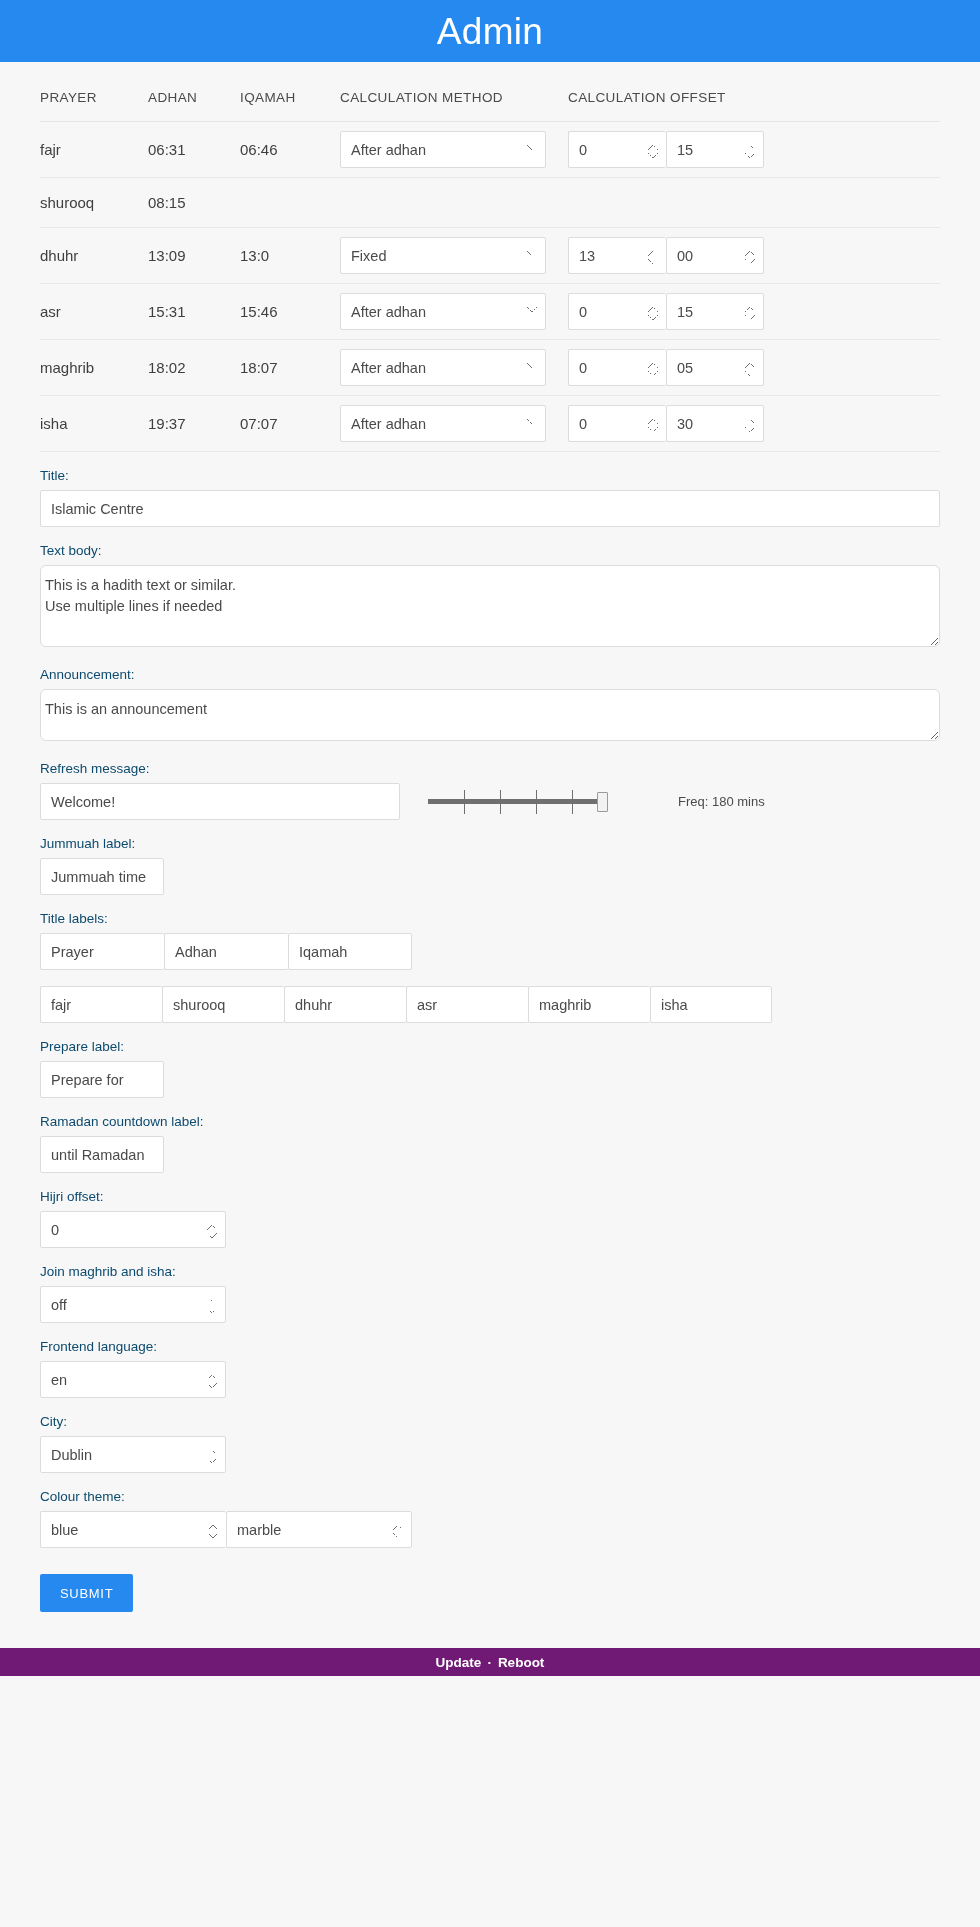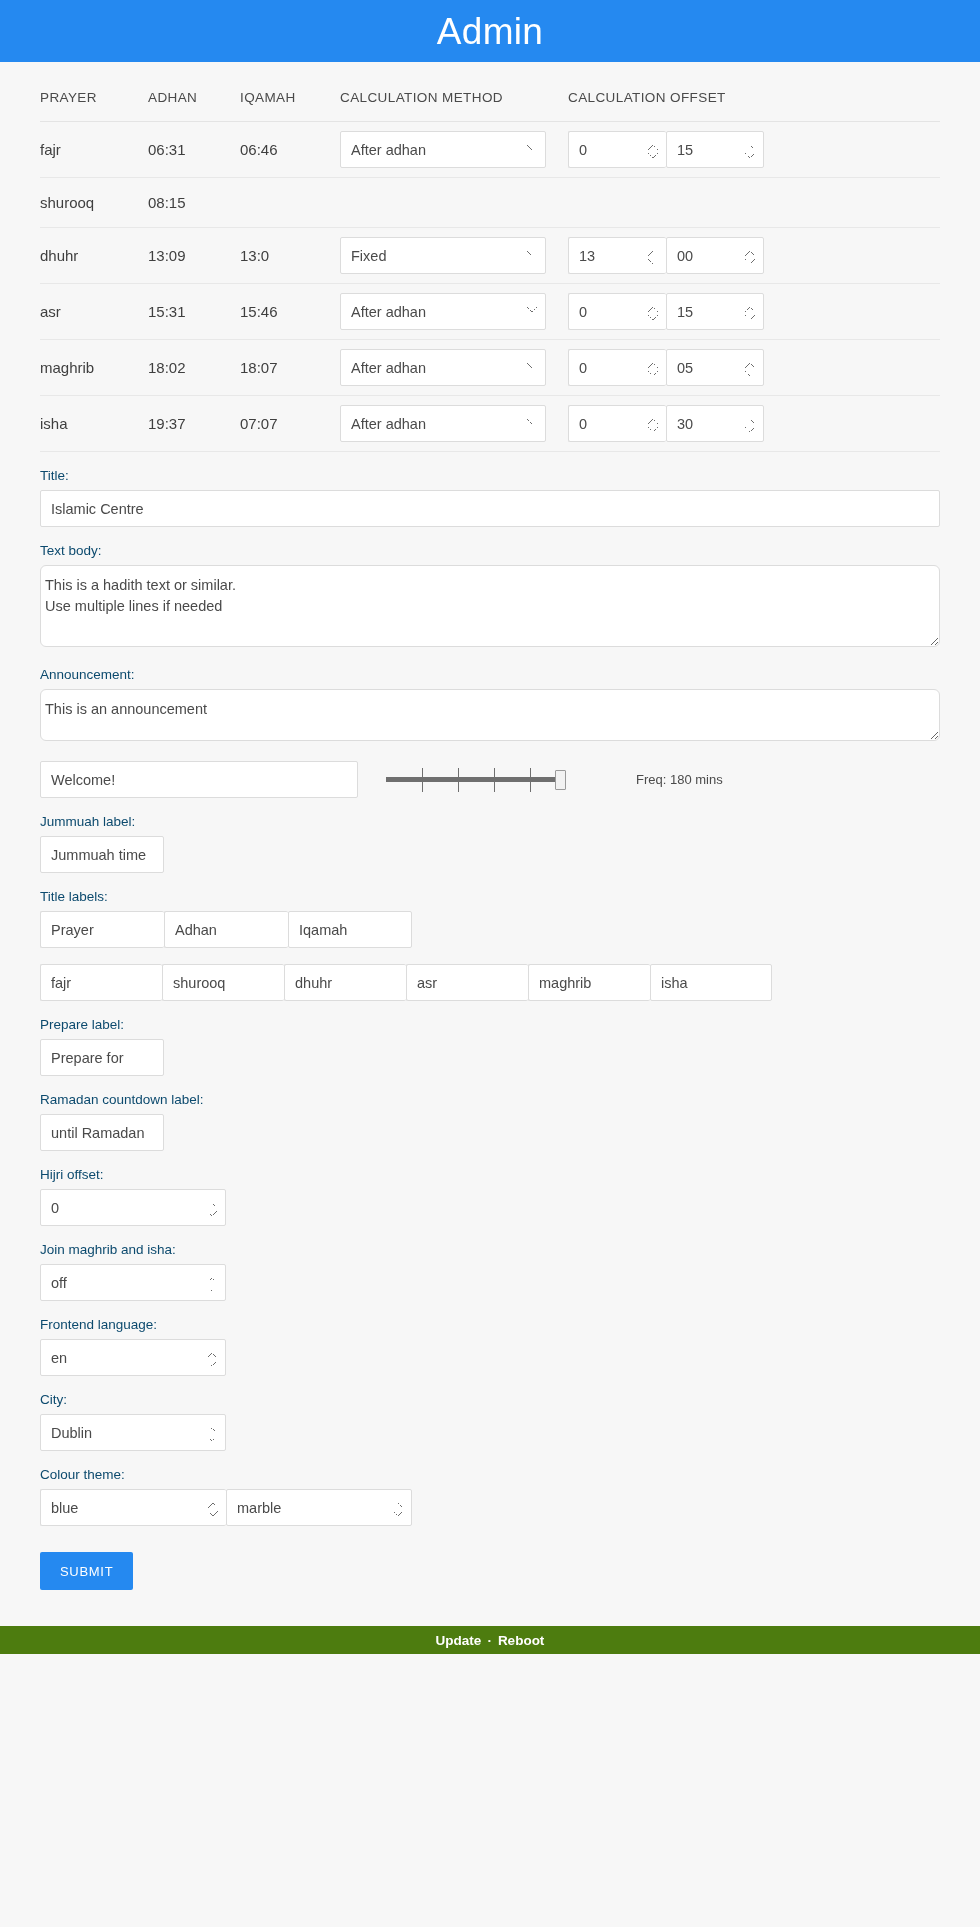--- a/index.html
+++ b/index.html
@@ -137,21 +137,21 @@
     line-height: 1.45;
   }
   textarea.ta-body { height: 82px; }
   textarea.ta-ann  { height: 52px; }
 
   
   .refresh-row {
     display: flex;
     align-items: center;
   }
-  .refresh-input { width: 318px; }
+  .refresh-input { width: 360px; }
   .slider-wrap {
     margin-left: 28px;
     display: flex;
     align-items: center;
   }
   input[type=range].freq-slider {
     -webkit-appearance: none;
     appearance: none;
     width: 180px;
     background: transparent;
@@ -227,21 +227,21 @@
     font-family: "Liberation Sans", sans-serif;
     font-size: 13px;
     letter-spacing: .7px;
     padding: 0 20px;
     height: 38px;
     cursor: pointer;
   }
 
   
   .app-footer {
-    background: #4d7c0f;
+    background: #701a75;
     height: 28px;
     display: flex;
     align-items: center;
     justify-content: center;
     gap: 6px;
   }
   .app-footer a {
     color: #ffffff;
     font-size: 13.5px;
     text-decoration: none;
@@ -349,20 +349,21 @@
     <textarea class="ctl ta-body" style="">This is a hadith text or similar.
 Use multiple lines if needed</textarea>
   </div>
 
   <div class="field">
     <label class="field-label">Announcement:</label>
     <textarea class="ctl ta-ann" style="">This is an announcement</textarea>
   </div>
 
   <div class="field">
+    <label class="field-label">Refresh message:</label>
     <div class="refresh-row">
       <input class="ctl refresh-input" type="text" value="Welcome!" style="">
       <div class="slider-wrap">
         <input type="range" class="freq-slider" min="0" max="180" value="180" style="">
         <div class="ticks">
           <span style="left:36px"></span>
           <span style="left:72px"></span>
           <span style="left:108px"></span>
           <span style="left:144px"></span>
         </div>

